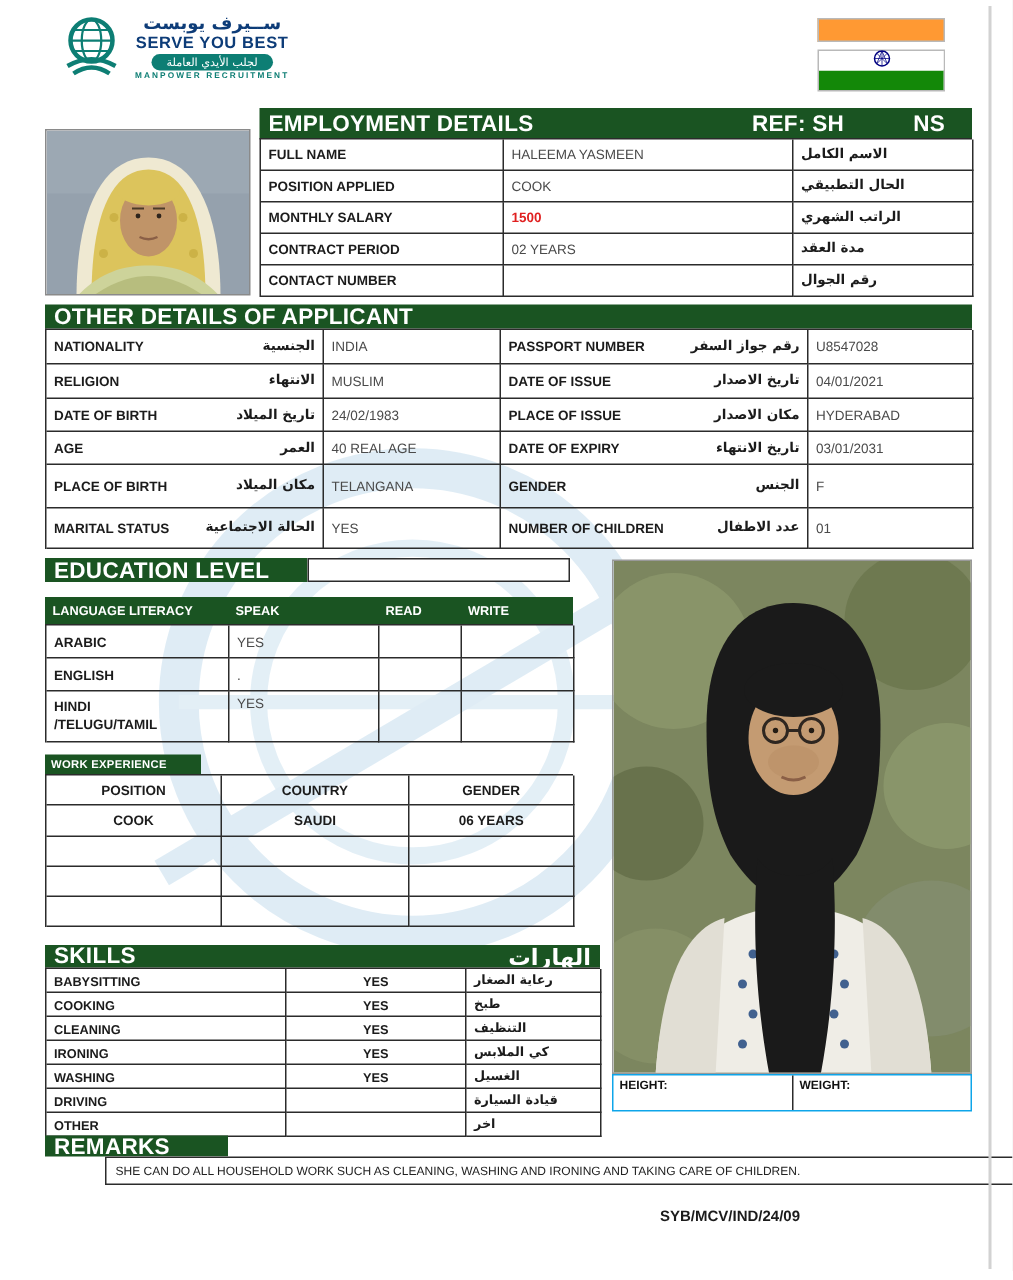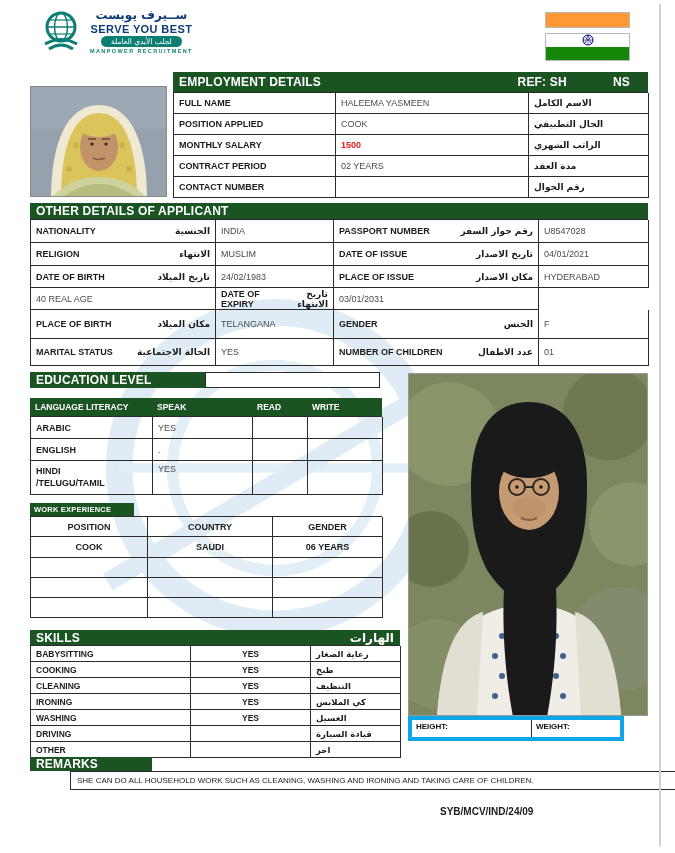--- a/index.html
+++ b/index.html
@@ -1,19 +1,19 @@
 <!DOCTYPE html>
 <html lang="en" style="--bar-green: #1a5422; --salary-red: #e02020; --logo-teal: #0d7e74; --navy: #0d3c78; --flag-saffron: #FF9933; --flag-green: #138808; --chakra-navy: #000080;"><head>
 <meta charset="utf-8">
 <style>
   *{margin:0;padding:0;box-sizing:border-box;}
   body{background:#e9e9e9;font-family:"Liberation Sans",sans-serif;}
   .page{position:relative;width:675px;height:853px;background:#fff;margin:0 auto;overflow:hidden;color:#111;}
   .abs{position:absolute;}
-  .bar{background:var(--bar-green,#1a5422);color:#fff;font-weight:bold;display:flex;align-items:center;padding:6px 6px;font-size:12px;letter-spacing:.2px;}
+  .bar{background:var(--bar-green,#1a5422);color:#fff;font-weight:bold;display:flex;align-items:center;padding:6px 6px;font-size:15px;letter-spacing:.2px;}
   .ar{font-family:"DejaVu Sans",sans-serif;direction:rtl;}
   
   .tbl{border-top:1px solid #2b2b2b;border-left:1px solid #2b2b2b;background:transparent;}
   .cell{border-right:1px solid #2b2b2b;border-bottom:1px solid #2b2b2b;padding:2px 5px;display:flex;align-items:center;font-size:9px;overflow:hidden;}
   .lbl{font-weight:bold;color:#1b1b1b;}
   .val{color:#4a4a4a;}
   .red{color:var(--salary-red,#e02020);font-weight:bold;}
   .right{justify-content:flex-end;}
   .center{justify-content:center;}
   .bold{font-weight:bold;color:#1b1b1b;}
@@ -44,21 +44,21 @@
   .skills-bar{left:30px;top:630px;width:370px;height:15px;justify-content:space-between;}
   .skills-table{left:30px;top:645px;width:370px;}
   .s-row{display:grid;grid-template-columns:160px 120px 90px;height:16px;}
   .s-row .cell{font-size:8.5px;padding:1px 5px;}
   
   .remarks-bar{left:30px;top:757px;width:122px;height:14px;}
   .remarks-box{left:30px;top:771px;width:610px;height:19px;border:1px solid #2b2b2b;display:flex;align-items:center;padding:0 6px;font-size:8px;color:#222;background:#fff;margin-left:40px;}
   
   .photo-small{left:30px;top:86px;width:137px;height:111px;border:1px solid #8a8a8a;overflow:hidden;}
   .photo-large{left:408px;top:373px;width:240px;height:343px;border:1px solid #999;overflow:hidden;}
-  .hw-row{left:408px;top:716px;width:216px;height:25px;display:grid;grid-template-columns:120px 120px;border:4px solid #0ea5e9;background:#fff;}
+  .hw-row{left:408px;top:716px;width:240px;height:25px;display:grid;grid-template-columns:120px 120px;border:1px solid #0ea5e9;background:#fff;}
   .hw-cell{border-right:1px solid #2b2b2b;font-size:8px;font-weight:bold;padding:2px 4px;display:flex;align-items:flex-start;}
   .hw-cell:last-child{border-right:none;}
   
   .logo-block{left:38px;top:8px;display:flex;align-items:flex-start;gap:6px;}
   .logo-text{display:flex;flex-direction:column;align-items:center;gap:1px;}
   .logo-ar{font-size:12px;font-weight:bold;color:var(--navy,#0d3c78);}
   .logo-en{font-size:11px;font-weight:bold;color:var(--navy,#0d3c78);letter-spacing:.4px;}
   .logo-pill{background:var(--logo-teal,#0d7e74);color:#fff;font-size:7.5px;padding:1px 10px;border-radius:6px;}
   .logo-sub{font-size:5.5px;letter-spacing:1.4px;color:var(--logo-teal,#0d7e74);font-weight:bold;}
   .flag-top{left:545px;top:12px;width:85px;height:16px;background:#FF9933;border:1px solid #b9b9b9;}
@@ -221,20 +221,24 @@
           <span class="lbl ar">تاريخ الميلاد</span>
         </div>
       <div class="cell val">24/02/1983</div>
       <div class="cell o-lbl">
           <span class="lbl">PLACE OF ISSUE</span>
           <span class="lbl ar">مكان الاصدار</span>
         </div>
       <div class="cell val">HYDERABAD</div>
     </div>
     <div class="o-row" style="height:22px">
+      <div class="cell o-lbl">
+          <span class="lbl">AGE</span>
+          <span class="lbl ar">العمر</span>
+        </div>
       <div class="cell val">40 REAL AGE</div>
       <div class="cell o-lbl">
           <span class="lbl">DATE OF EXPIRY</span>
           <span class="lbl ar">تاريخ الانتهاء</span>
         </div>
       <div class="cell val">03/01/2031</div>
     </div>
     <div class="o-row" style="height:29px">
       <div class="cell o-lbl">
           <span class="lbl">PLACE OF BIRTH</span>

